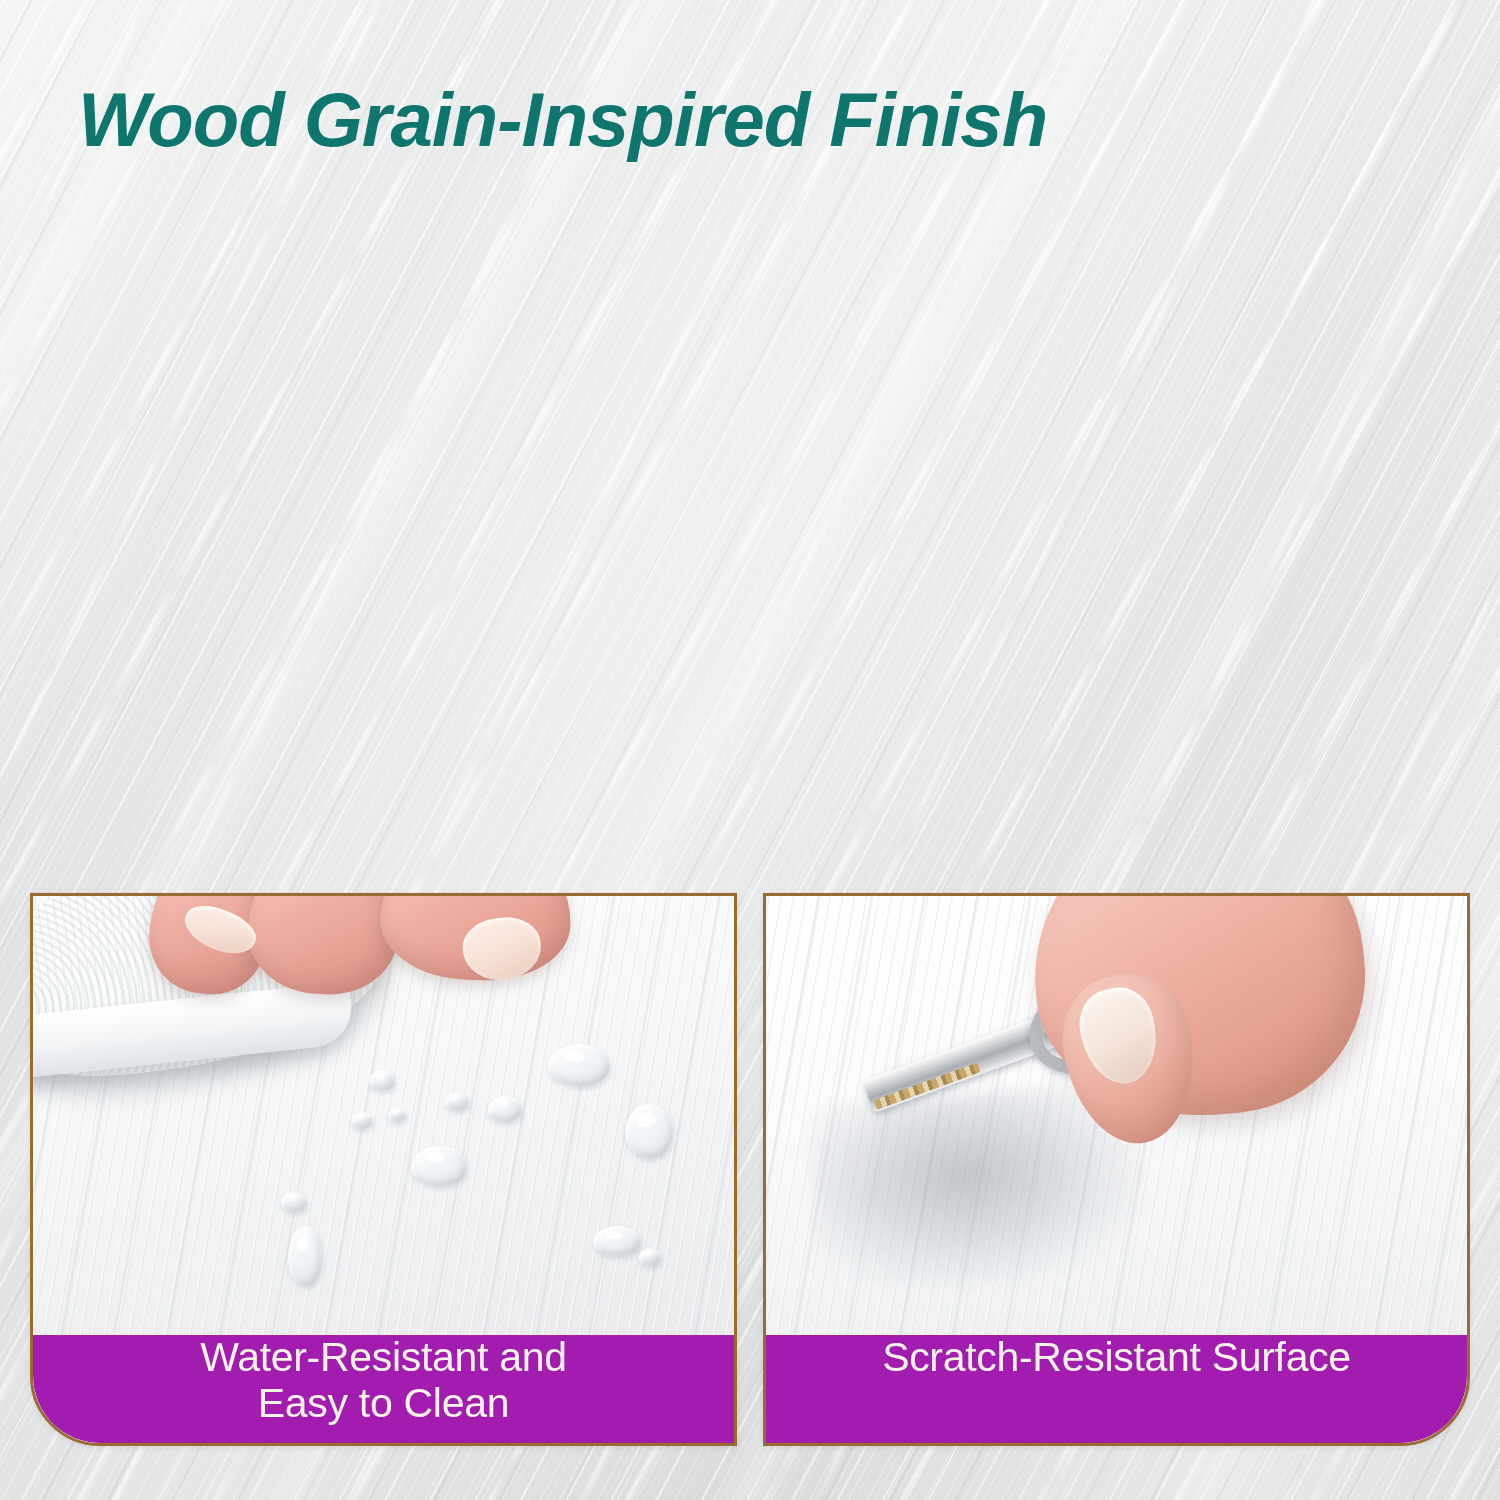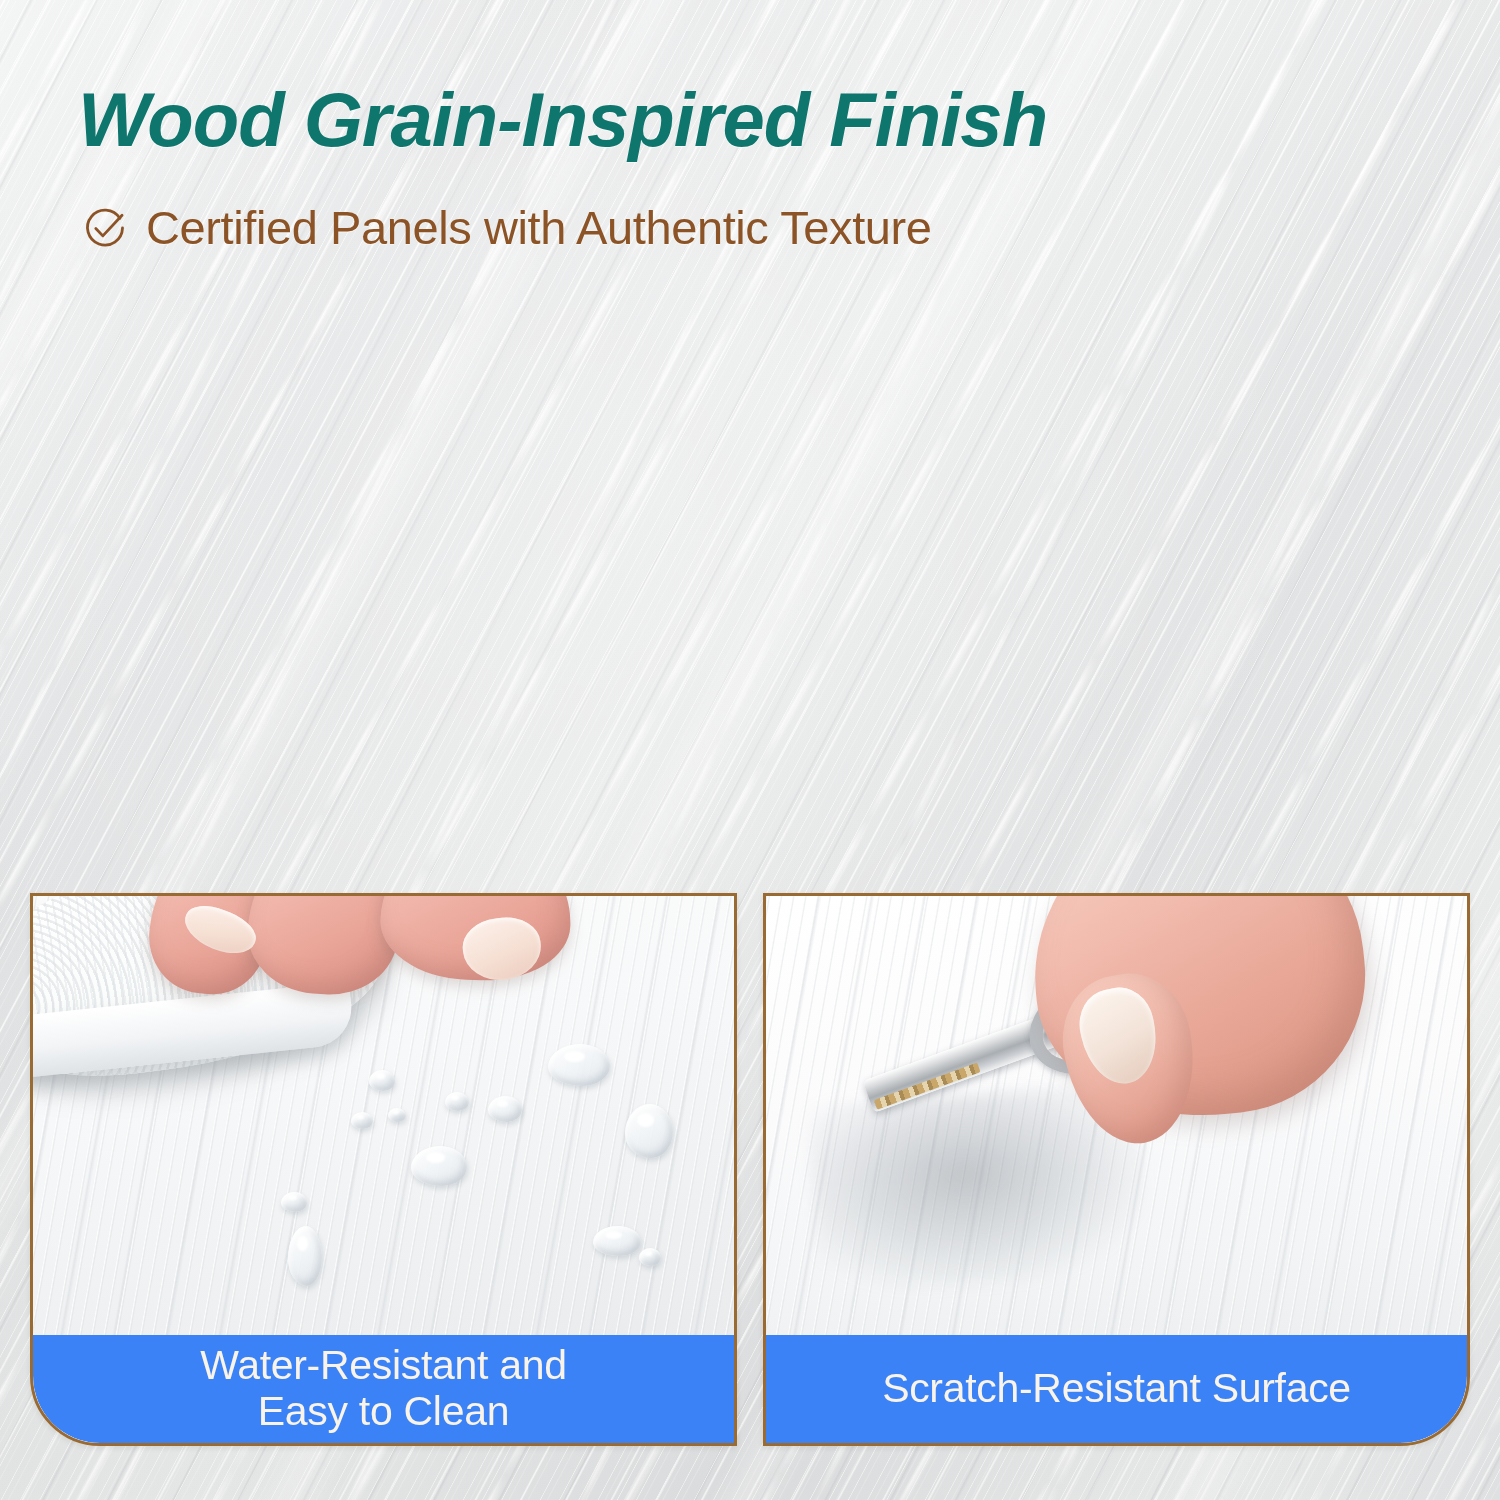--- a/index.html
+++ b/index.html
@@ -358,23 +358,23 @@
     background: transparent;
     transform: rotate(-22deg);
     box-shadow: 0 2px 6px rgba(110,118,126,0.4), inset 0 1px 3px rgba(255,255,255,0.7);
   }
 
   
   .caption {
     position: absolute;
     left: 0; right: 0; bottom: 0;
     height: 108px;
-    background: #3b82f6;
+    background: #a21caf;
     display: flex;
-    align-items: center;
+    align-items: flex-start;
     justify-content: center;
     text-align: center;
   }
   .panel-left  .caption { border-bottom-left-radius: 67px; }
   .panel-right .caption { border-bottom-right-radius: 67px; }
   .caption-text {
     font-family: "Liberation Sans", sans-serif;
     color: #faf4e8;
     font-size: 41px;
     line-height: 1.12;
@@ -391,27 +391,20 @@
   <div class="grain-base"></div>
   <div class="grain-layer grain-fine"></div>
   <div class="grain-layer grain-streaks"></div>
   <div class="grain-layer grain-soft"></div>
   <div class="grain-vignette"></div>
 
   <div class="header">
     <h1 class="headline">Wood Grain-Inspired Finish</h1>
 
     <ul class="bullets">
-      <li class="bullet">
-        <svg class="check-icon" viewBox="0 0 48 48">
-          <path d="M41 13 A20 20 0 1 0 44 24" fill="none" stroke="#8C5426" stroke-width="3.2" stroke-linecap="round"></path>
-          <path d="M13.5 24.5 L21.5 33 L43.5 9.5" fill="none" stroke="#8C5426" stroke-width="3.2" stroke-linecap="round" stroke-linejoin="round"></path>
-        </svg>
-        <span class="bullet-text">Certified Panels with Authentic Texture</span>
-      </li>
     </ul>
   </div>
 
   <div class="panels">
 
     <div class="panel panel-left">
       <div class="photo">
         <div class="photo-base-left"></div>
         <div class="photo-grain"></div>
 

